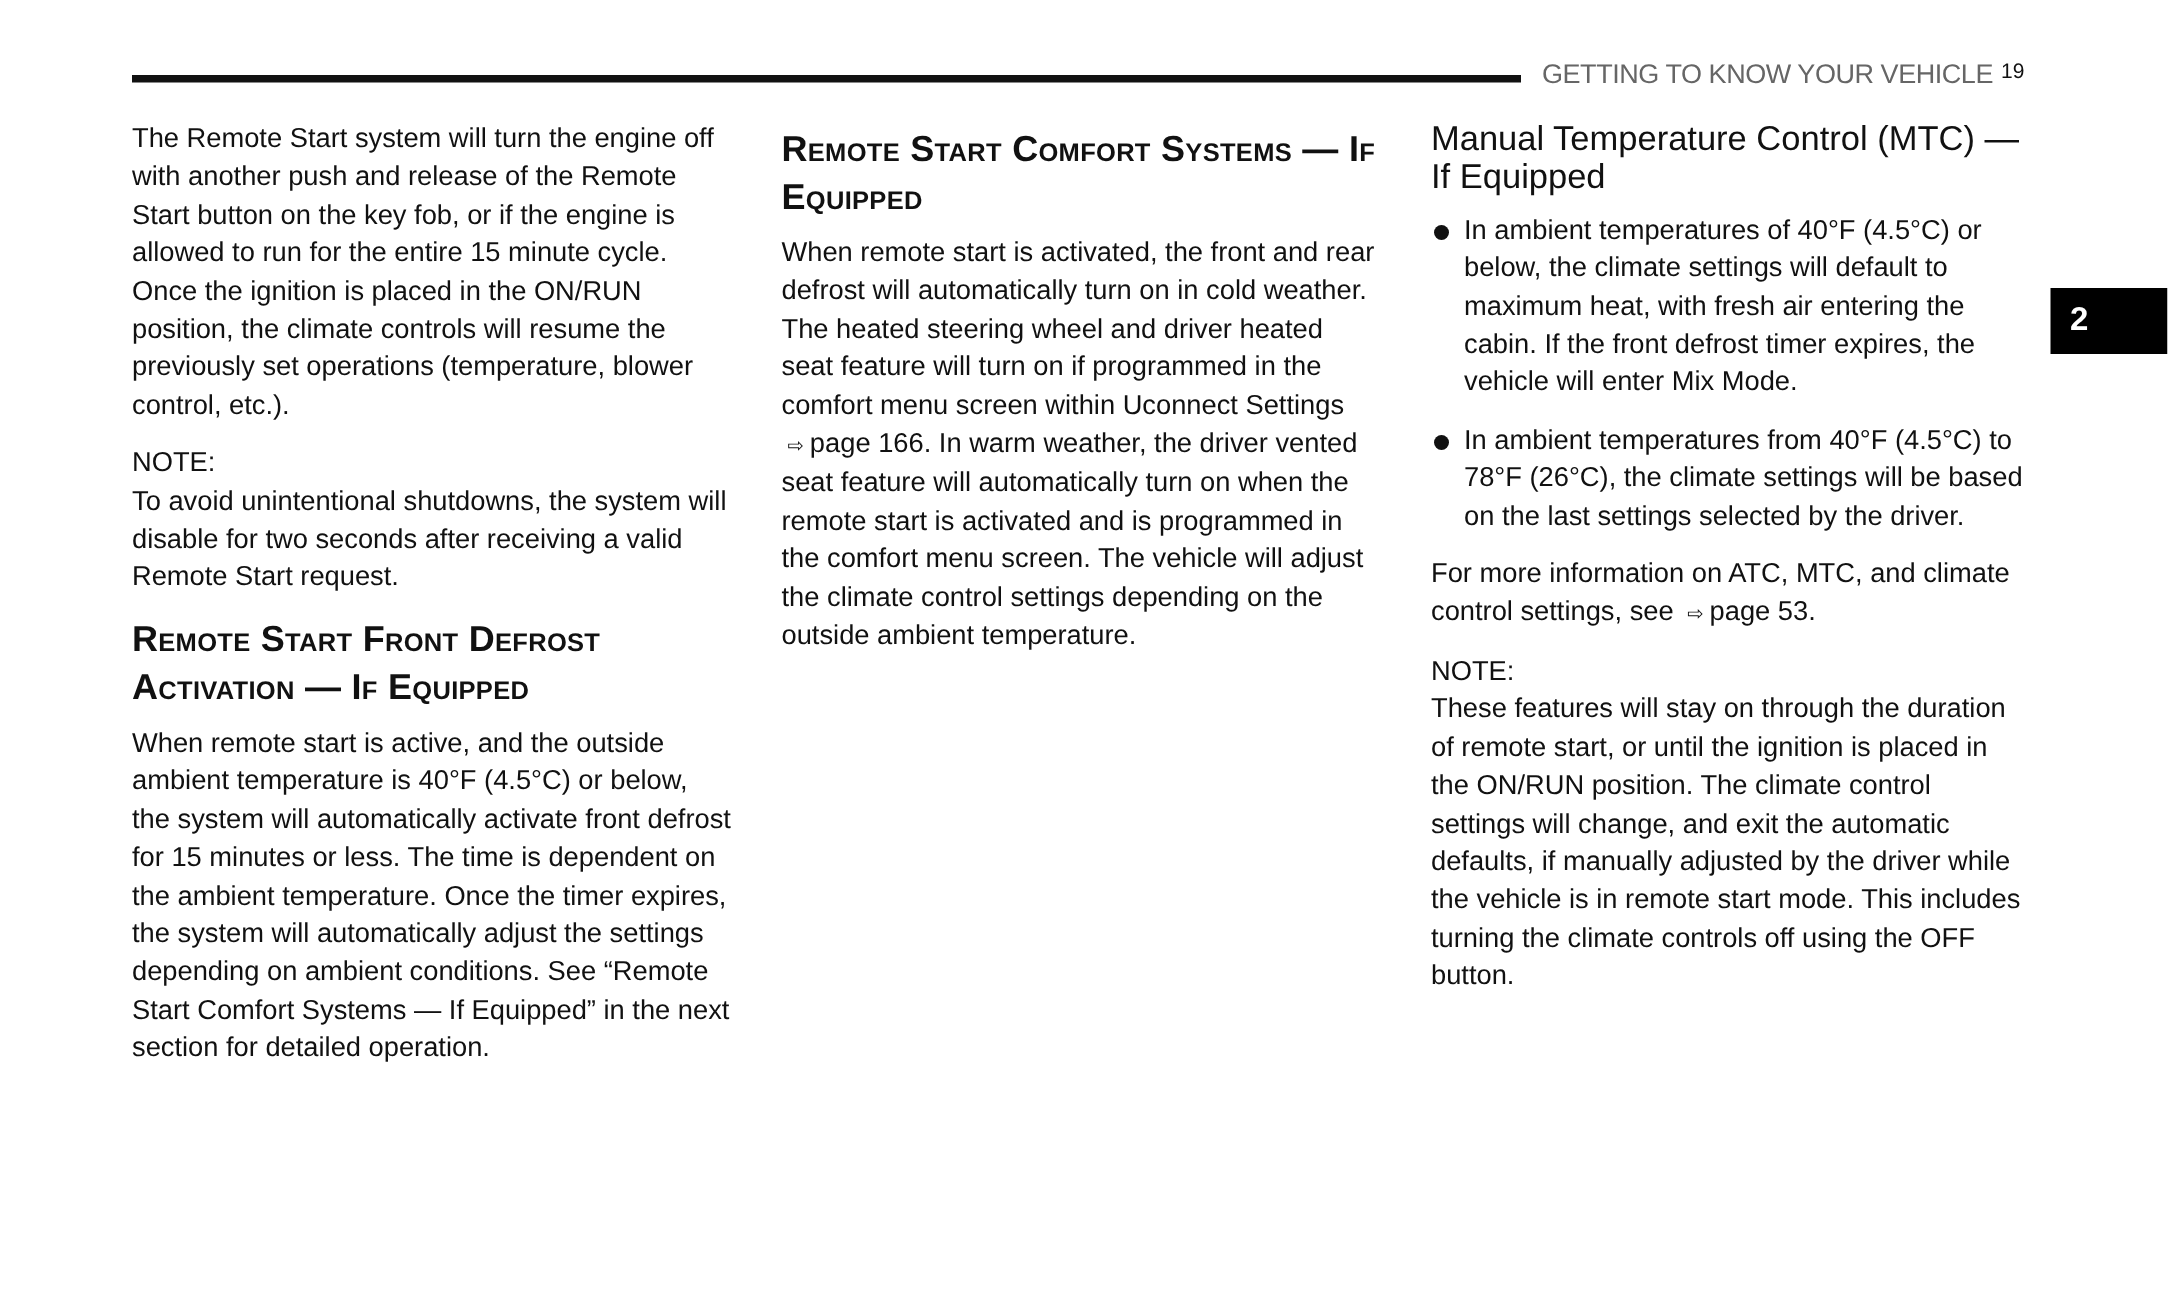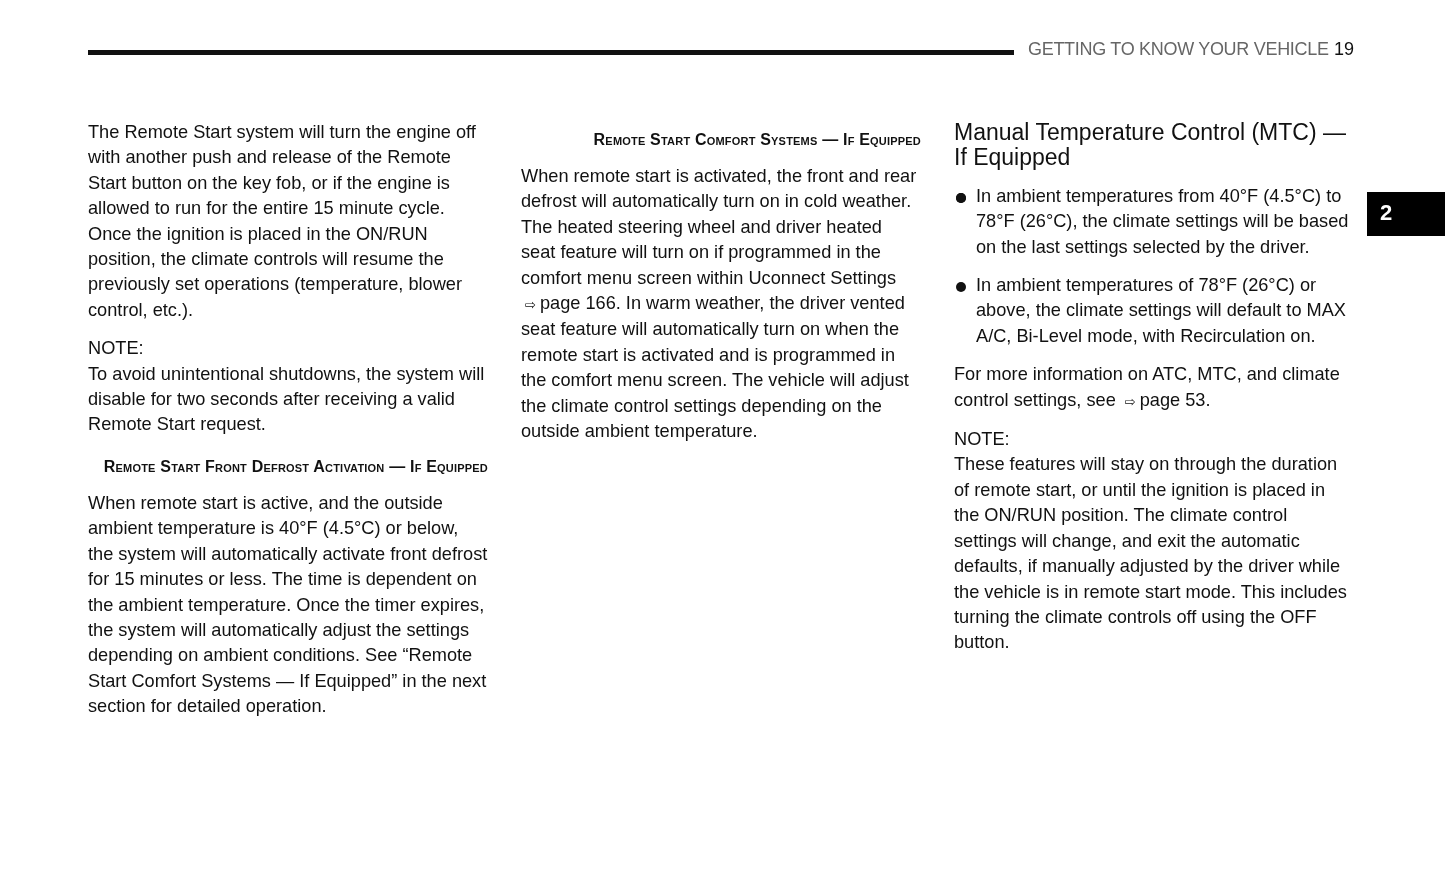--- a/index.html
+++ b/index.html
@@ -1,29 +1,29 @@
 <!DOCTYPE html>
 <html><head>
 <meta charset="utf-8">
 <style>
   html, body { margin: 0; padding: 0; background: #ffffff; }
   body { width: 1445px; height: 874px; position: relative; overflow: hidden;
          font-family: "Liberation Sans", "DejaVu Sans", sans-serif; color: #111; }
   .header-rule { position: absolute; left: 88px; top: 50px; width: 926px; height: 5px; background: #111; }
   .header-title { position: absolute; left: 1028px; top: 39px; font-size: 18px; color: #666; letter-spacing: -0.3px; text-align: right; }
-  .header-page { position: absolute; left: 1334px; top: 39px; font-size: 18px; color: #111; }
+  .header-page { position: absolute; left: 1334px; top: 39px; font-size: 14px; color: #111; }
   .chapter-tab { position: absolute; left: 1367px; top: 192px; width: 78px; height: 44px; background: #000; color: #fff;
                  font-weight: bold; font-size: 22px; box-sizing: border-box; padding: 8px 0 0 13px; }
-  .col { position: absolute; top: 80px; width: 400px; font-size: 18.2px; line-height: 25.4px; margin-top: 40px; }
+  .col { position: absolute; top: 80px; width: 400px; font-size: 18.2px; line-height: 25.4px; }
   .col1 { left: 88px; }
   .col2 { left: 521px; }
   .col3 { left: 954px; }
   p { margin: 0 0 13px 0; }
   .note-label { margin: 0; }
-  h2 { font-size: 16px; font-weight: bold; line-height: 32px; margin: 4px 0 8px 0; font-variant: small-caps; letter-spacing: 0.2px; text-align: right; }
+  h2 { font-size: 24px; font-weight: bold; line-height: 32px; margin: 4px 0 8px 0; font-variant: small-caps; letter-spacing: 0.2px; }
   h3 { font-size: 23px; font-weight: normal; line-height: 25.4px; margin: 0 0 10px 0; }
   ul { list-style: none; margin: 0 0 13px 0; padding: 0; }
   li { position: relative; padding-left: 22px; margin-bottom: 13px; }
   li .bullet { position: absolute; left: 2px; top: 9px; width: 10px; height: 10px; border-radius: 50%; background: #111; }
   .arrow { font-size: 13px; margin: 0 4px; }
 </style>
 </head>
 <body>
 
 <div class="header-rule"></div>
@@ -43,23 +43,22 @@
   <h2>Remote Start Comfort Systems — If Equipped</h2>
   <p>
     <span>When remote start is activated, the front and rear defrost will automatically turn on in cold weather. The heated steering wheel and driver heated seat feature will turn on if programmed in the comfort menu screen within Uconnect Settings</span>
     <span class="arrow">⇨</span><span>page 166</span><span>. In warm weather, the driver vented seat feature will automatically turn on when the remote start is activated and is programmed in the comfort menu screen. The vehicle will adjust the climate control settings depending on the outside ambient temperature.</span>
   </p>
 </div>
 
 <div class="col col3">
   <h3>Manual Temperature Control (MTC) — If Equipped</h3>
   <ul>
-    <li><span class="bullet"></span></li>
+    <li><span class="bullet"></span><span>In ambient temperatures of 40°F (4.5°C) or below, the climate settings will default to maximum heat, with fresh air entering the cabin. If the front defrost timer expires, the vehicle will enter Mix Mode.</span></li>
     <li><span class="bullet"></span><span>In ambient temperatures from 40°F (4.5°C) to 78°F (26°C), the climate settings will be based on the last settings selected by the driver.</span></li>
-    <li><span class="bullet"></span><span>In ambient temperatures of 78°F (26°C) or above, the climate settings will default to MAX A/C, Bi-Level mode, with Recirculation on.</span></li>
   </ul>
   <p>
     <span>For more information on ATC, MTC, and climate control settings, see</span>
     <span class="arrow">⇨</span><span>page 53</span><span>.</span>
   </p>
   <p class="note-label">NOTE:</p>
   <p>These features will stay on through the duration of remote start, or until the ignition is placed in the ON/RUN position. The climate control settings will change, and exit the automatic defaults, if manually adjusted by the driver while the vehicle is in remote start mode. This includes turning the climate controls off using the OFF button.</p>
 </div>
 
 </body></html>

